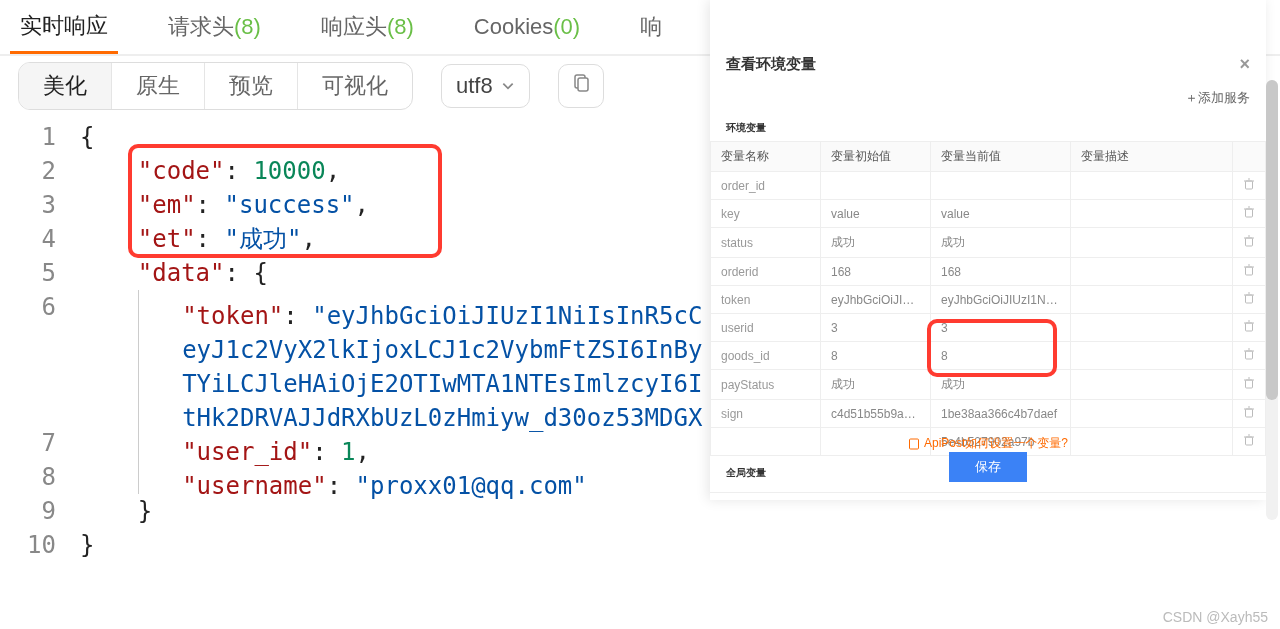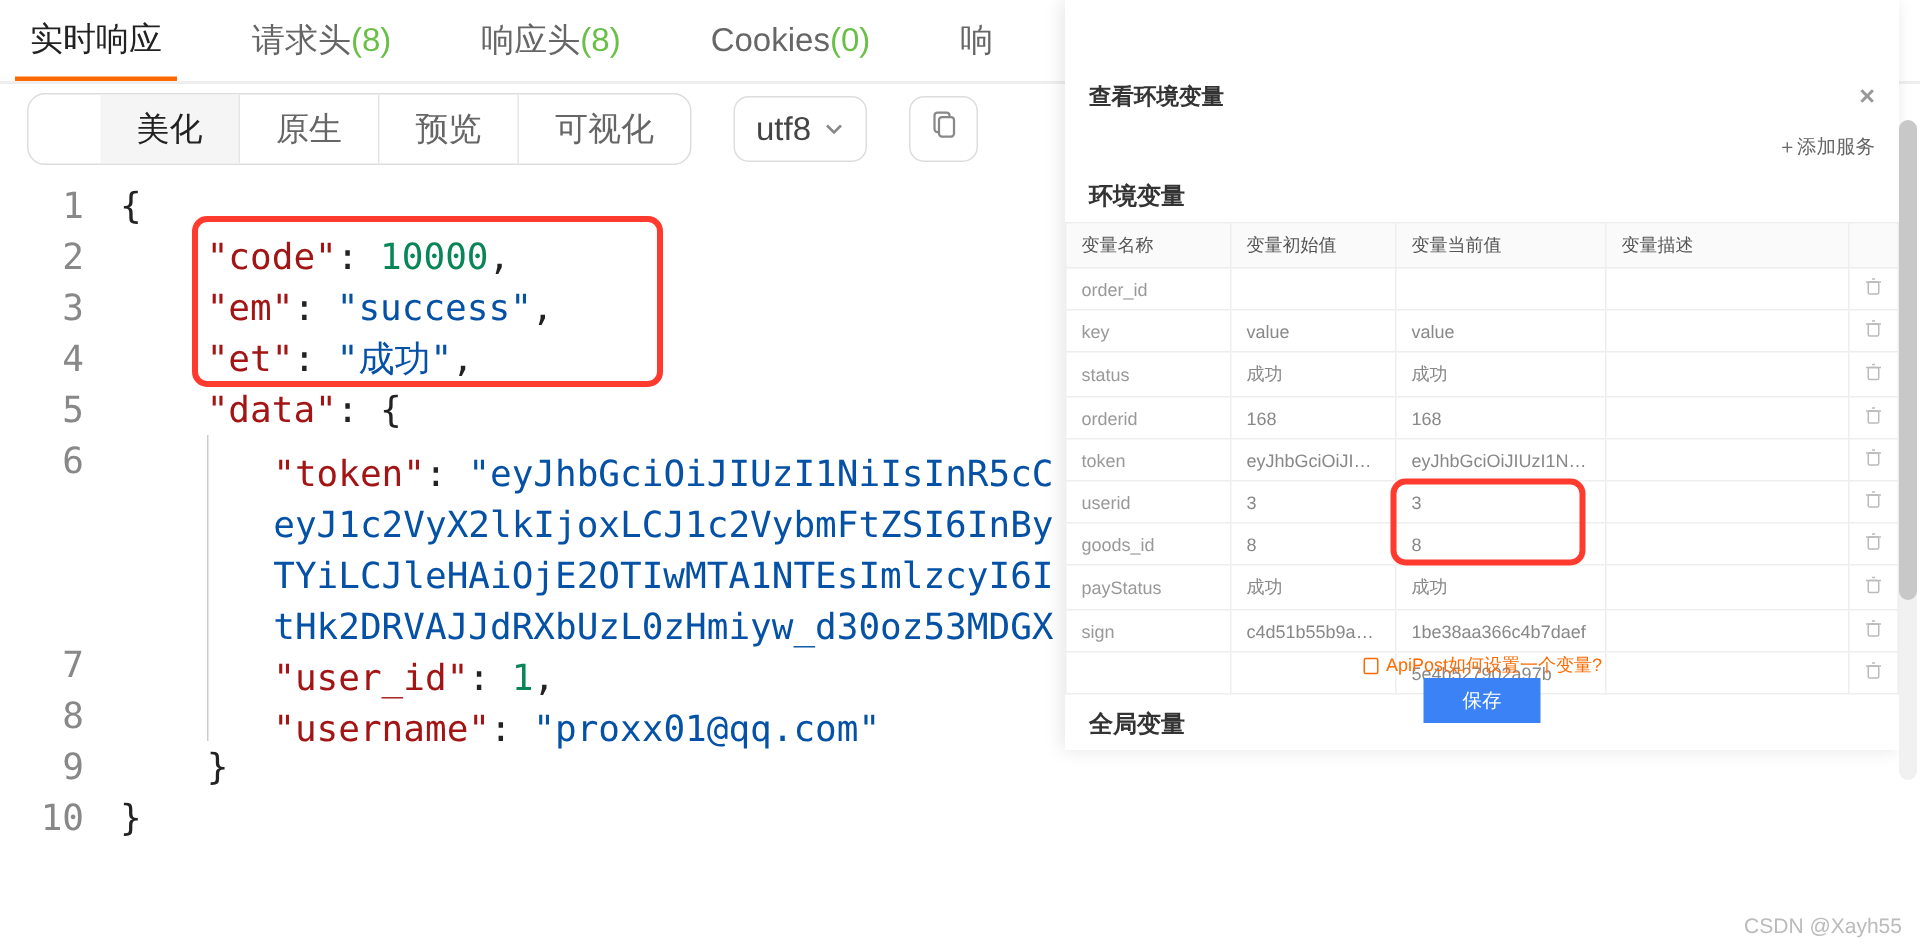--- a/index.html
+++ b/index.html
@@ -8,21 +8,21 @@
 
   
   .main-tabs { display:flex; align-items:center; height:56px; border-bottom:2px solid #eee; padding:0 10px; gap:40px; font-size:22px; color:#666; }
   .main-tabs .tab { padding:0 10px; height:100%; display:flex; align-items:center; cursor:pointer; }
   .main-tabs .tab.active { color:#222; border-bottom:3px solid #ff6a00; font-weight:500; }
   .count-8 { color:#6abf47; }
   .count-0 { color:#6abf47; }
 
   
   .sub-toolbar { display:flex; align-items:center; height:60px; padding:10px 18px; gap:28px; font-size:22px; }
-  .pill-group { display:flex; border:1px solid #ddd; border-radius:12px; overflow:hidden;padding-left:48px; }
+  .pill-group { display:flex; border:1px solid #ddd; border-radius:12px; overflow:hidden; }
   .pill-group .pill { padding:8px 24px; color:#666; cursor:pointer; }
   .pill-group .pill + .pill { border-left:1px solid #e5e5e5; }
   .pill-group .pill.active { background:#f5f5f5; color:#222; }
   .enc-select { border:1px solid #ddd; border-radius:10px; padding:8px 14px; display:flex; align-items:center; gap:8px; color:#444; cursor:pointer; }
   .copy-btn { border:1px solid #ddd; border-radius:10px; padding:8px 12px; cursor:pointer; color:#666; }
 
   
   .code-area { display:flex; font-family: Consolas, Menlo, monospace; font-size:24px; line-height:34px; padding-top:4px; }
   .gutter { width:80px; text-align:right; color:#888; user-select:none; padding-right:24px; }
   .gutter .ln { height:34px; }
@@ -33,21 +33,21 @@
   .token-str { color:#0451a5; }
   .token-pun { color:#222; }
   .guide { border-left:1px solid #ccc; display:inline-block; height:100%; margin-right:0; }
   .hl-box1 { position:absolute; border:4px solid #ff3b30; border-radius:10px; top:24px; left:48px; width:314px; height:114px; pointer-events:none; }
 
   
   .popup { position:absolute; top:0; left:710px; width:556px; background:#fff; box-shadow:-2px 0 12px rgba(0,0,0,0.1); height:500px; overflow:hidden; font-size:13px; }
   .popup-hd { display:flex; justify-content:space-between; align-items:center; padding:10px 16px; font-size:15px; font-weight:600;margin-top:44px; }
   .popup-hd .close { color:#999; cursor:pointer; font-size:18px; }
   .add-svc { padding:4px 16px; color:#666; cursor:pointer;text-align:right; }
-  .sect-title { padding:10px 16px 6px; font-size:16px; font-weight:600; }
+  .sect-title { padding:10px 16px 6px; font-size:10px; font-weight:600; }
   .var-table { width:100%; border-collapse:collapse; font-size:12px; color:#888; }
   .var-table th, .var-table td { border:1px solid #eee; padding:6px 10px; text-align:left; font-weight:normal; height:26px; }
   .var-table th { color:#555; background:#fafafa; }
   .var-table td.name { color:#999; width:110px; }
   .var-table td.val { width:110px; overflow:hidden; text-overflow:ellipsis; white-space:nowrap; max-width:110px; }
   .var-table td.cur { width:140px; overflow:hidden; text-overflow:ellipsis; white-space:nowrap; max-width:140px; }
   .var-table td.desc { }
   .var-table td.act { width:30px; text-align:center; color:#bbb; cursor:pointer; }
 
   .hl-box2 { position:absolute; border:4px solid #ff3b30; border-radius:10px; top:319px; left:217px; width:130px; height:58px; pointer-events:none; }

